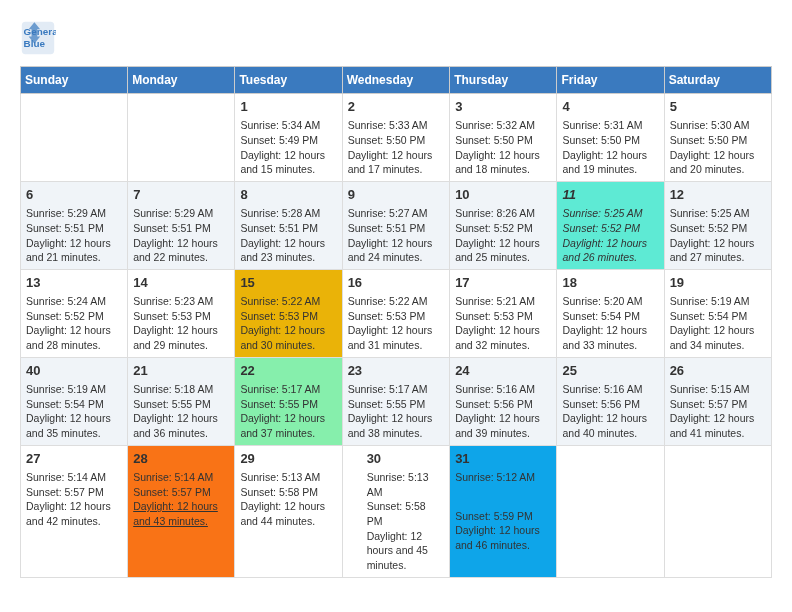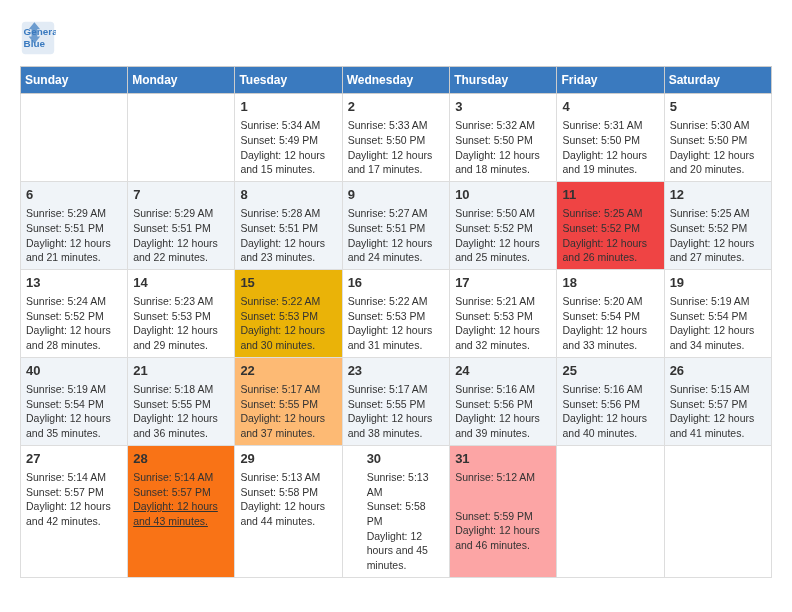--- a/index.html
+++ b/index.html
@@ -165,25 +165,25 @@
           <span style="display: block;">Daylight: 12 hours and 23 minutes.</span>
         </td>
         <td style="background: rgb(240, 244, 248);">
           <span class="day-num">9</span>
           <span style="display: block;">Sunrise: 5:27 AM</span>
           <span style="display: block;">Sunset: 5:51 PM</span>
           <span style="display: block;">Daylight: 12 hours and 24 minutes.</span>
         </td>
         <td style="background: rgb(240, 244, 248);">
           <span class="day-num">10</span>
-          <span style="display: block;">Sunrise: 5:50 AM</span>
+          <span style="display: block;">Sunrise: 8:26 AM</span>
           <span style="display: block;">Sunset: 5:52 PM</span>
           <span style="display: block;">Daylight: 12 hours and 25 minutes.</span>
         </td>
-        <td style="background: #ef4444;">
+        <td style="background: #5eead4; font-style: italic;">
           <span class="day-num">11</span>
           <span style="display: block;">Sunrise: 5:25 AM</span>
           <span style="display: block;">Sunset: 5:52 PM</span>
           <span style="display: block;">Daylight: 12 hours and 26 minutes.</span>
         </td>
         <td style="background: rgb(240, 244, 248);">
           <span class="day-num">12</span>
           <span style="display: block;">Sunrise: 5:25 AM</span>
           <span style="display: block;">Sunset: 5:52 PM</span>
           <span style="display: block;">Daylight: 12 hours and 27 minutes.</span>
@@ -239,21 +239,21 @@
           <span style="display: block;">Sunrise: 5:19 AM</span>
           <span style="display: block;">Sunset: 5:54 PM</span>
           <span style="display: block;">Daylight: 12 hours and 35 minutes.</span>
         </td>
         <td style="background: rgb(240, 244, 248);">
           <span class="day-num">21</span>
           <span style="display: block;">Sunrise: 5:18 AM</span>
           <span style="display: block;">Sunset: 5:55 PM</span>
           <span style="display: block;">Daylight: 12 hours and 36 minutes.</span>
         </td>
-        <td style="background: #fdba74;">
+        <td style="background: #86efac;">
           <span class="day-num">22</span>
           <span style="display: block;">Sunrise: 5:17 AM</span>
           <span style="display: block;">Sunset: 5:55 PM</span>
           <span style="display: block;">Daylight: 12 hours and 37 minutes.</span>
         </td>
         <td style="background: rgb(240, 244, 248);">
           <span class="day-num">23</span>
           <span style="display: block;">Sunrise: 5:17 AM</span>
           <span style="display: block;">Sunset: 5:55 PM</span>
           <span style="display: block;">Daylight: 12 hours and 38 minutes.</span>
@@ -295,21 +295,21 @@
           <span style="display: block;">Sunrise: 5:13 AM</span>
           <span style="display: block;">Sunset: 5:58 PM</span>
           <span style="display: block;">Daylight: 12 hours and 44 minutes.</span>
         </td>
         <td style="background: rgb(255, 255, 255); padding-left: 24px;">
           <span class="day-num">30</span>
           <span style="display: block;">Sunrise: 5:13 AM</span>
           <span style="display: block;">Sunset: 5:58 PM</span>
           <span style="display: block;">Daylight: 12 hours and 45 minutes.</span>
         </td>
-        <td style="background: #fca5a5;">
+        <td style="background: #0ea5e9;">
           <span class="day-num">31</span>
           <span style="display: block;">Sunrise: 5:12 AM</span>
           <span style="display: block; margin-top: 24px;">Sunset: 5:59 PM</span>
           <span style="display: block;">Daylight: 12 hours and 46 minutes.</span>
         </td>
         <td style="background: rgb(255, 255, 255);"></td>
         <td style="background: rgb(255, 255, 255);"></td>
       </tr>
     </tbody>
 </table>

